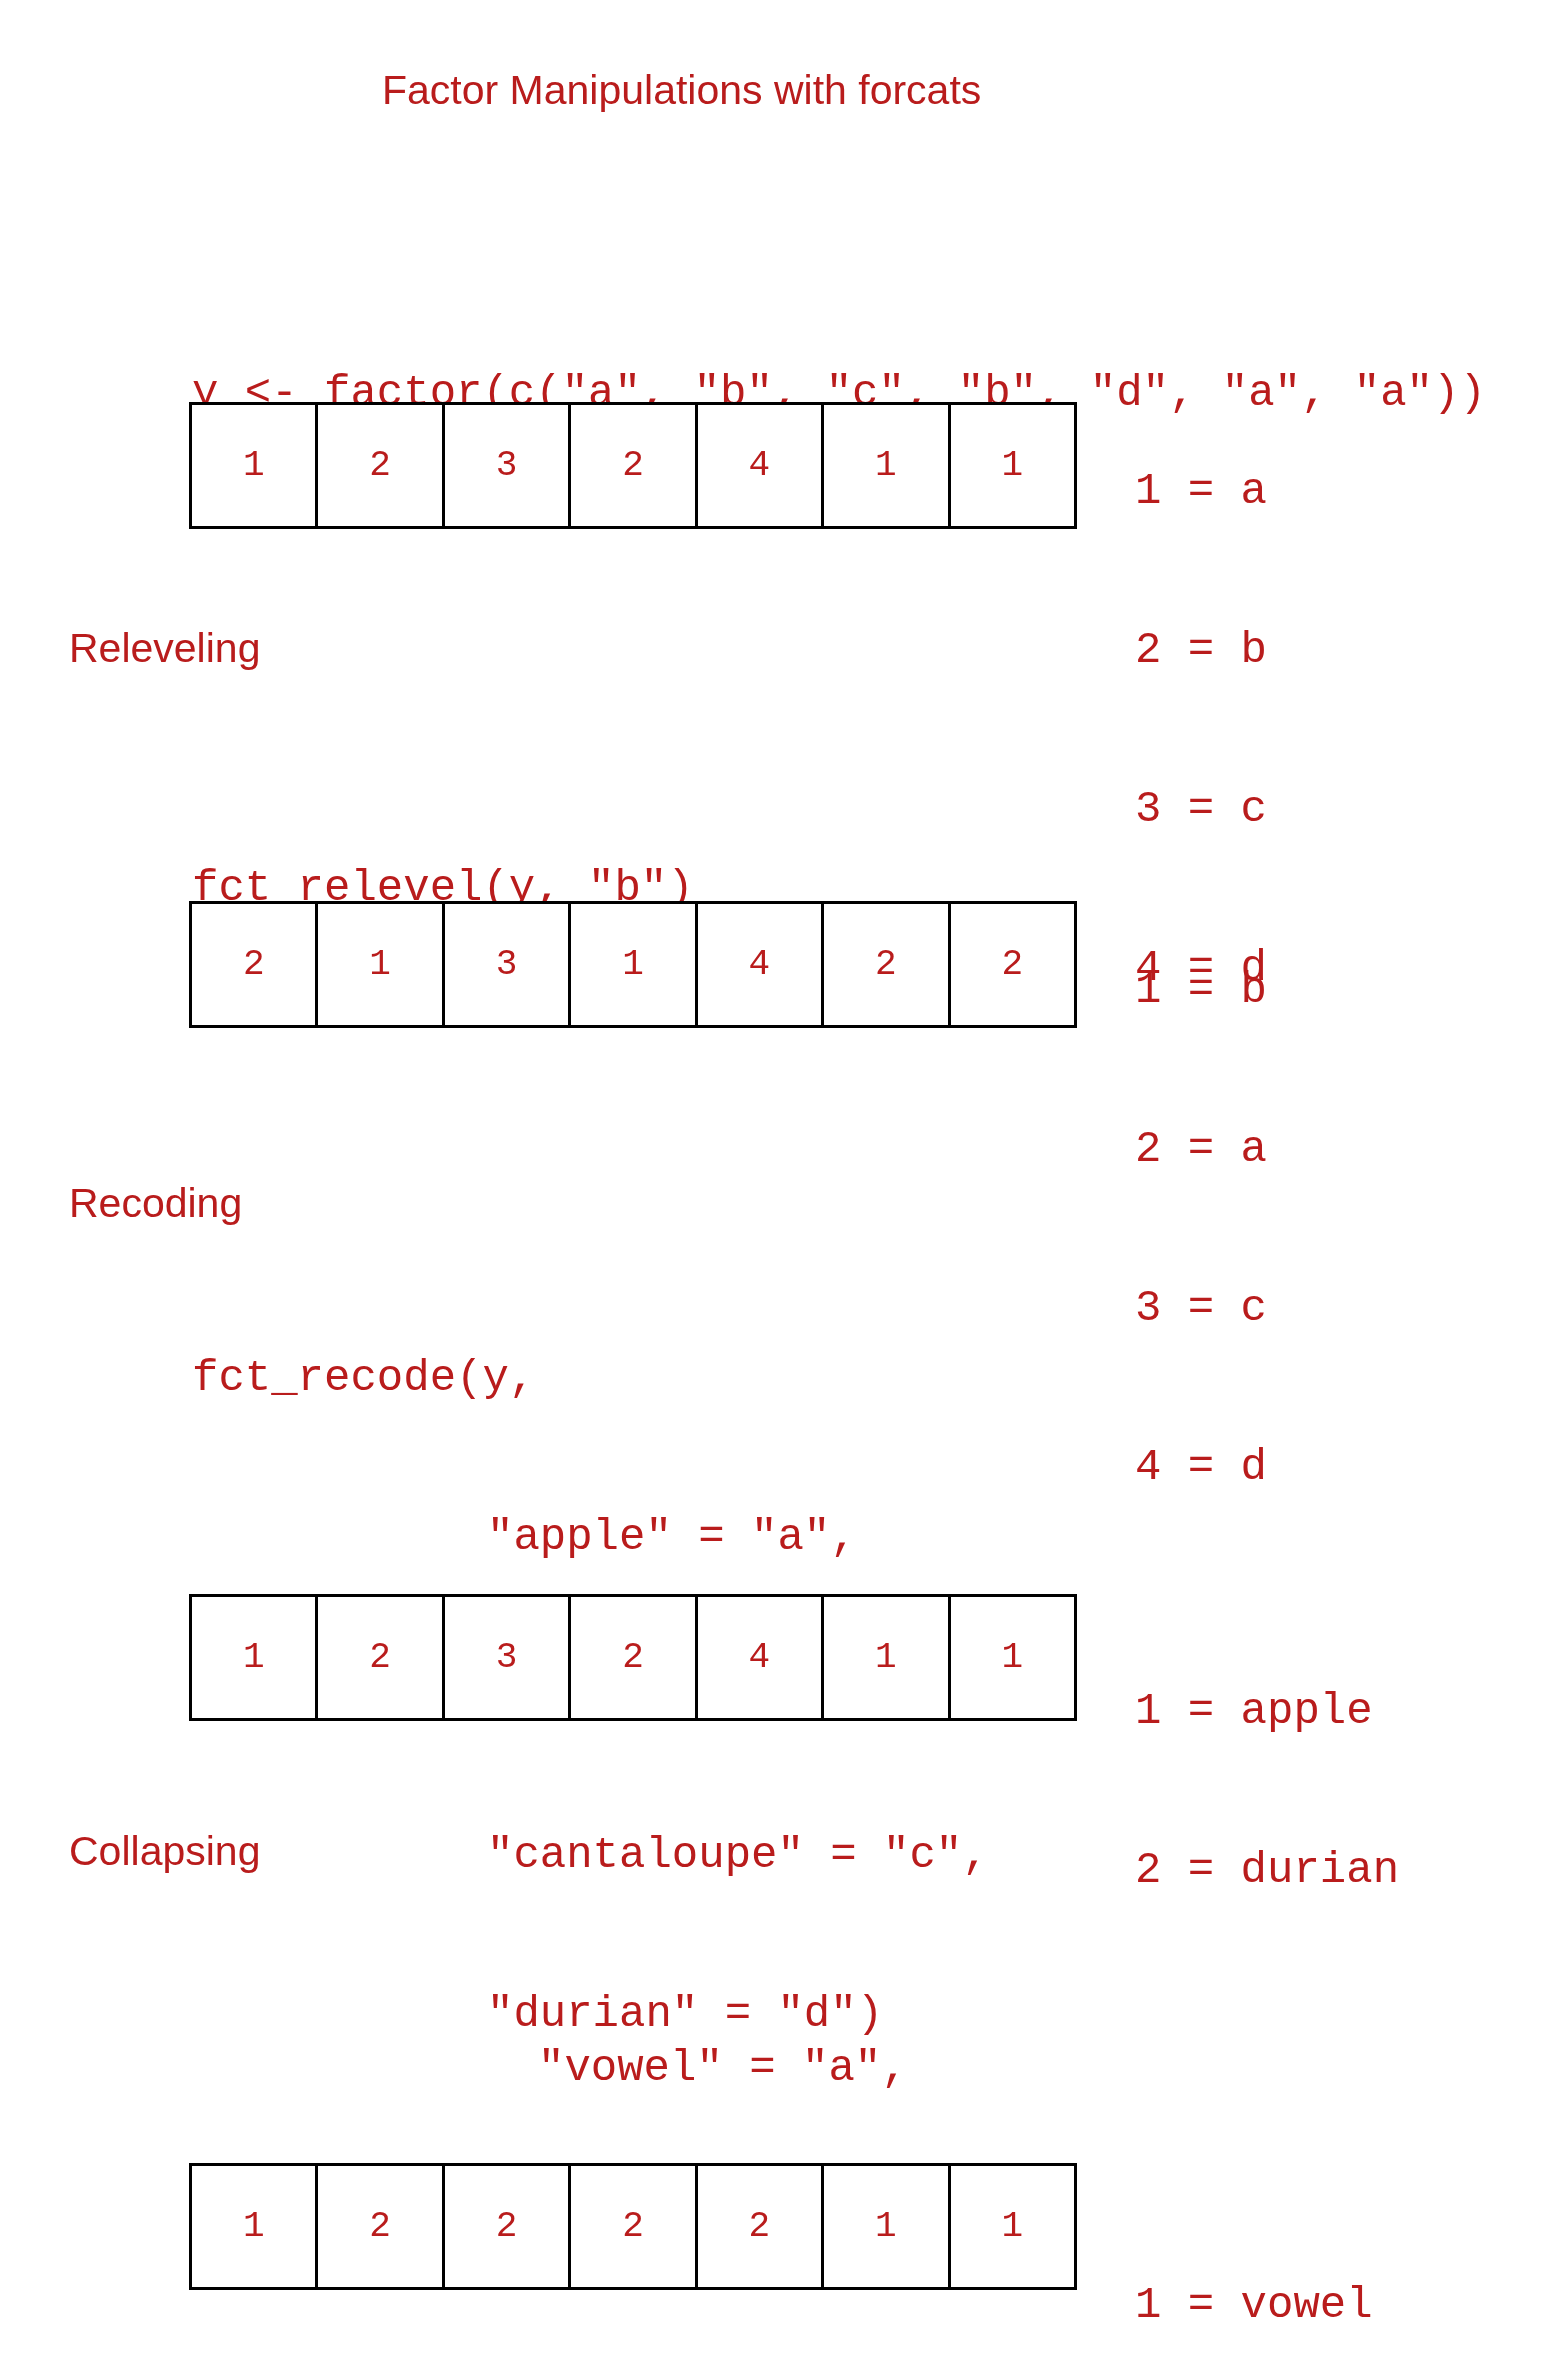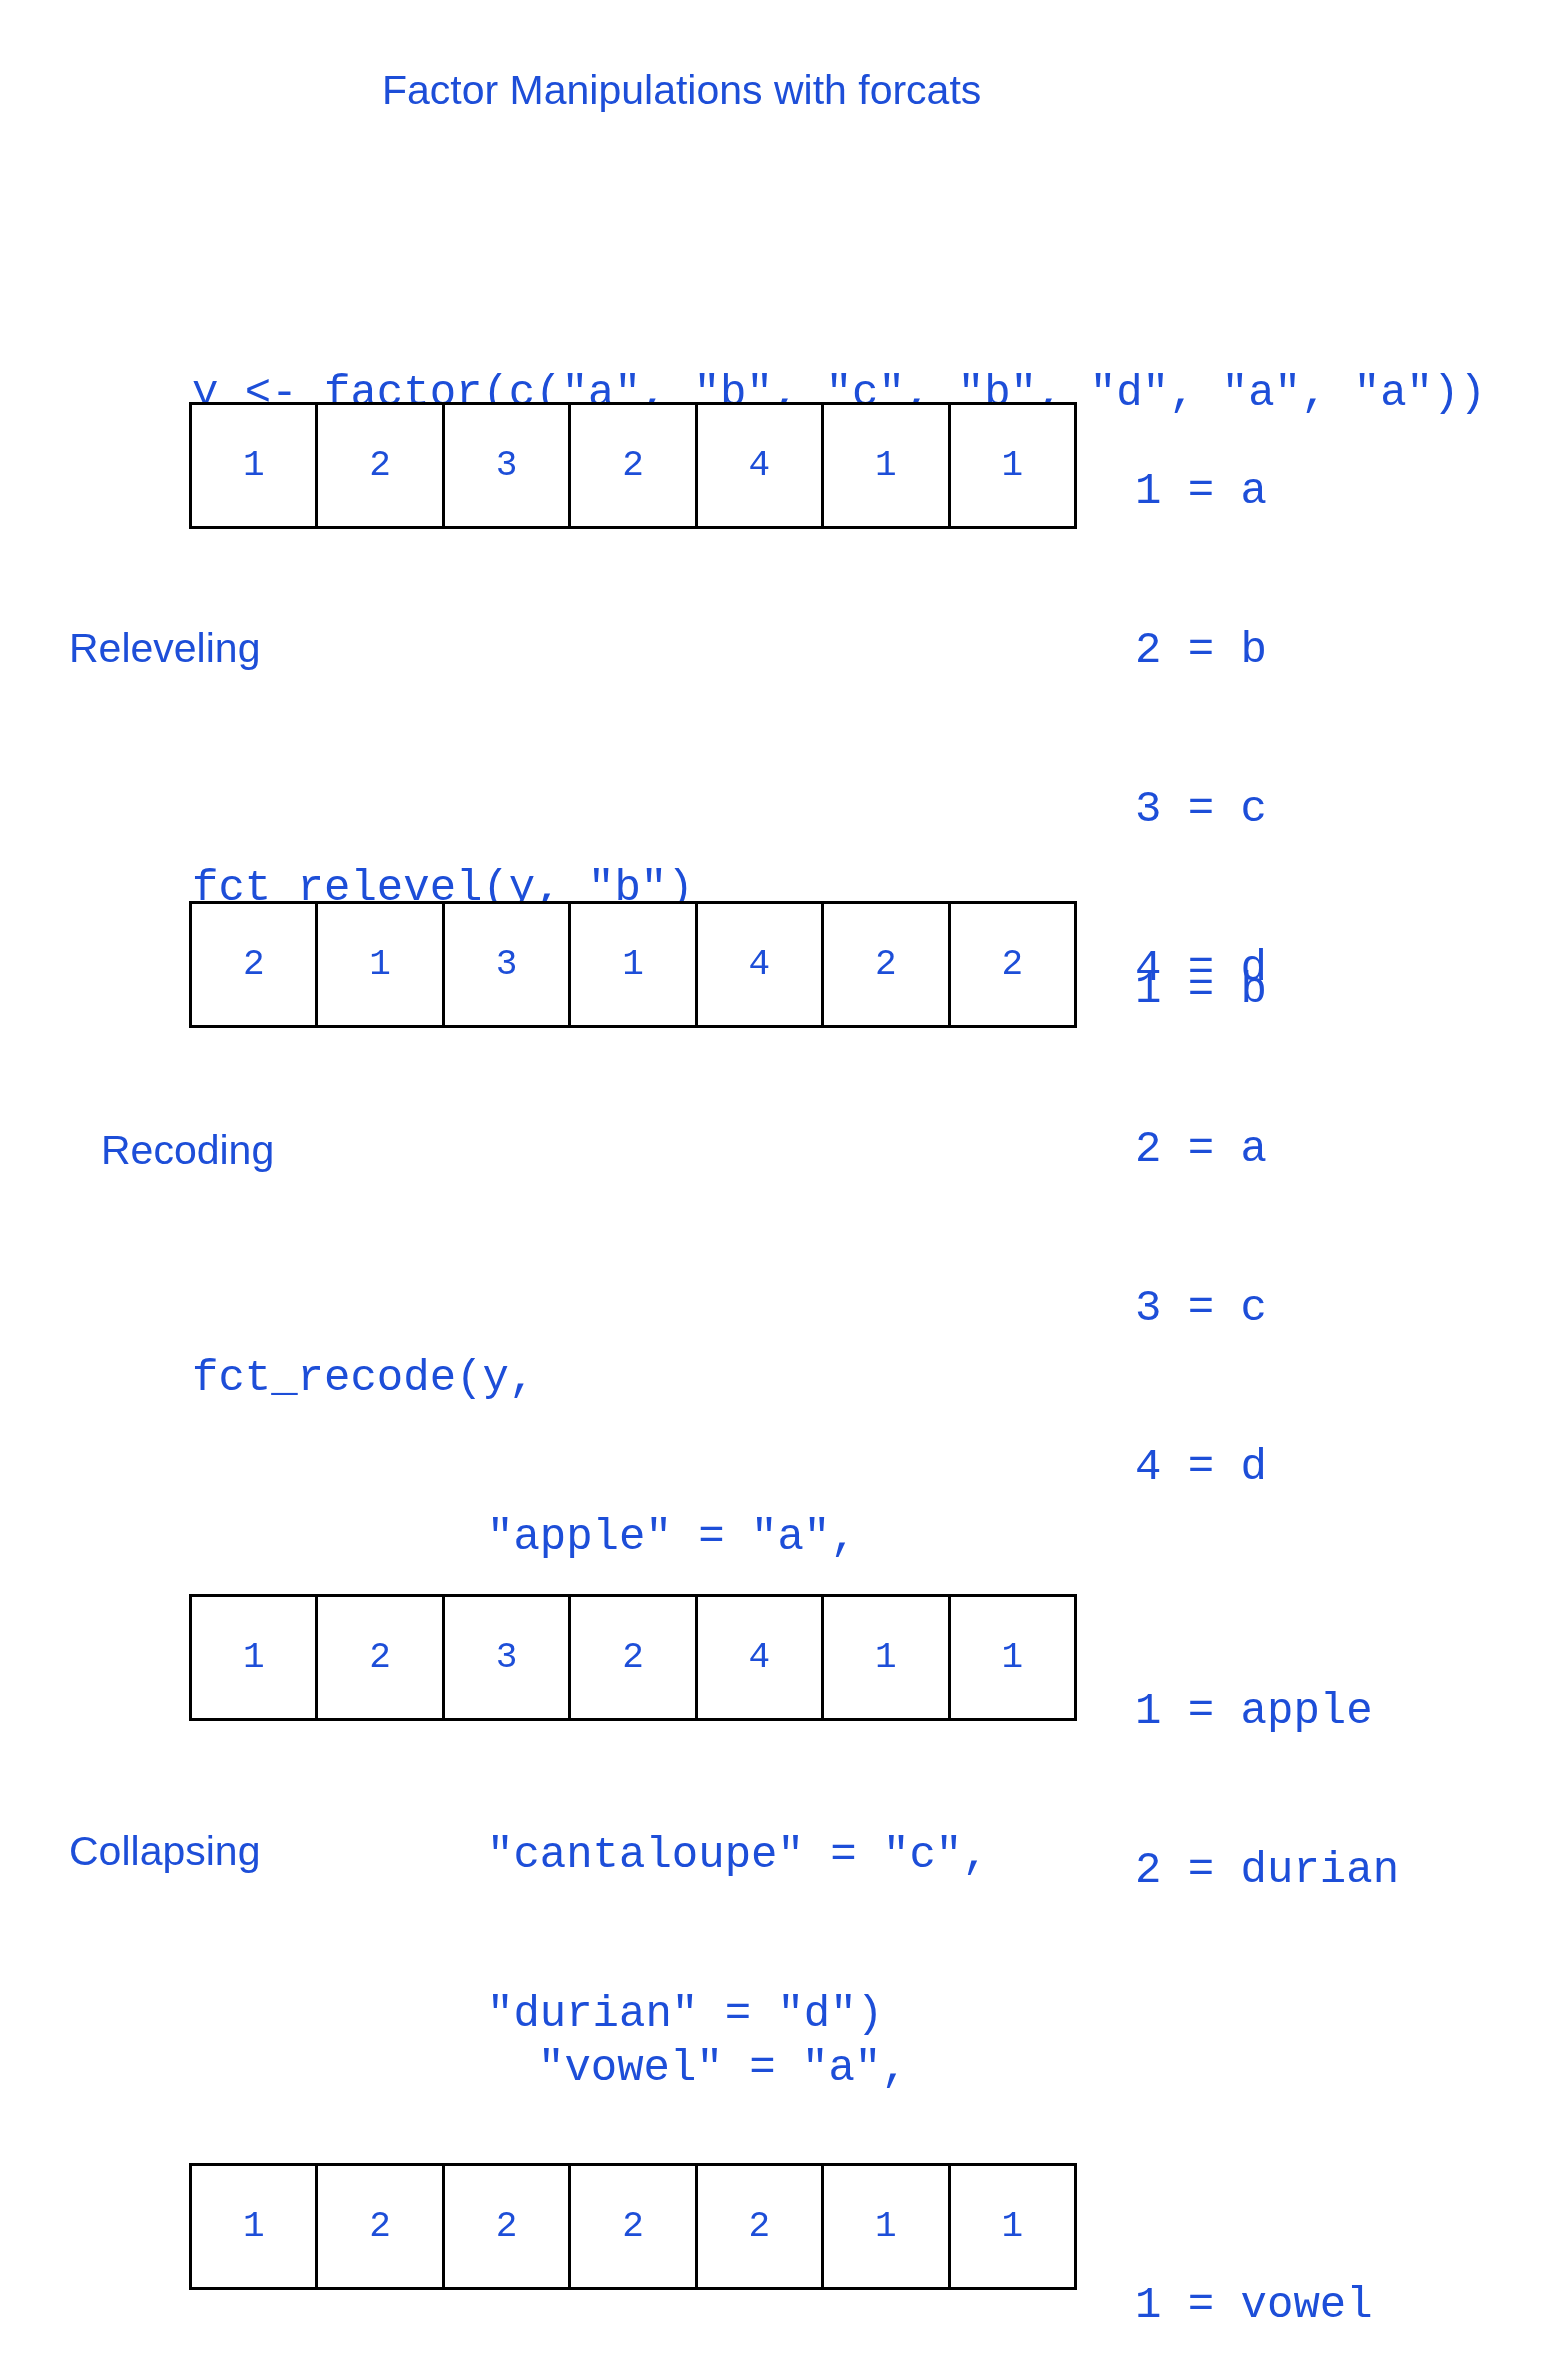--- a/index.html
+++ b/index.html
@@ -1,21 +1,21 @@
 <!DOCTYPE html>
 <html style="font-size:12.5px"><head>
 <meta charset="utf-8">
 <style>
   html,body{margin:0;padding:0;background:#ffffff;}
   .page{
     position:relative;
     width:1564px;
     height:2354px;
     background:#ffffff;
-    color:#1d4ed8;
+    color:#b91c1c;
     overflow:hidden;
     font-family:"Liberation Sans", sans-serif;
   }
   .title{
     position:absolute;
     left:382px; top:67px;
     font-size:41px;
     line-height:47px;
     font-weight:normal;
     letter-spacing:0px;
@@ -25,21 +25,21 @@
     position:absolute;
     left:69px;
     font-size:41px;
     line-height:47px;
     font-weight:normal;
     margin:0;
     white-space:pre;
     text-align:right;
   }
   .heading-releveling{ top:625px; }
-  .heading-recoding{ top:1127px;margin-left:32px; }
+  .heading-recoding{ top:1180px; }
   .heading-collapsing{ top:1828px; }
 
   .code{
     position:absolute;
     left:192px;
     font-family:"Liberation Mono", monospace;
     font-size:44px;
     line-height:53px;
     white-space:pre;
   }

